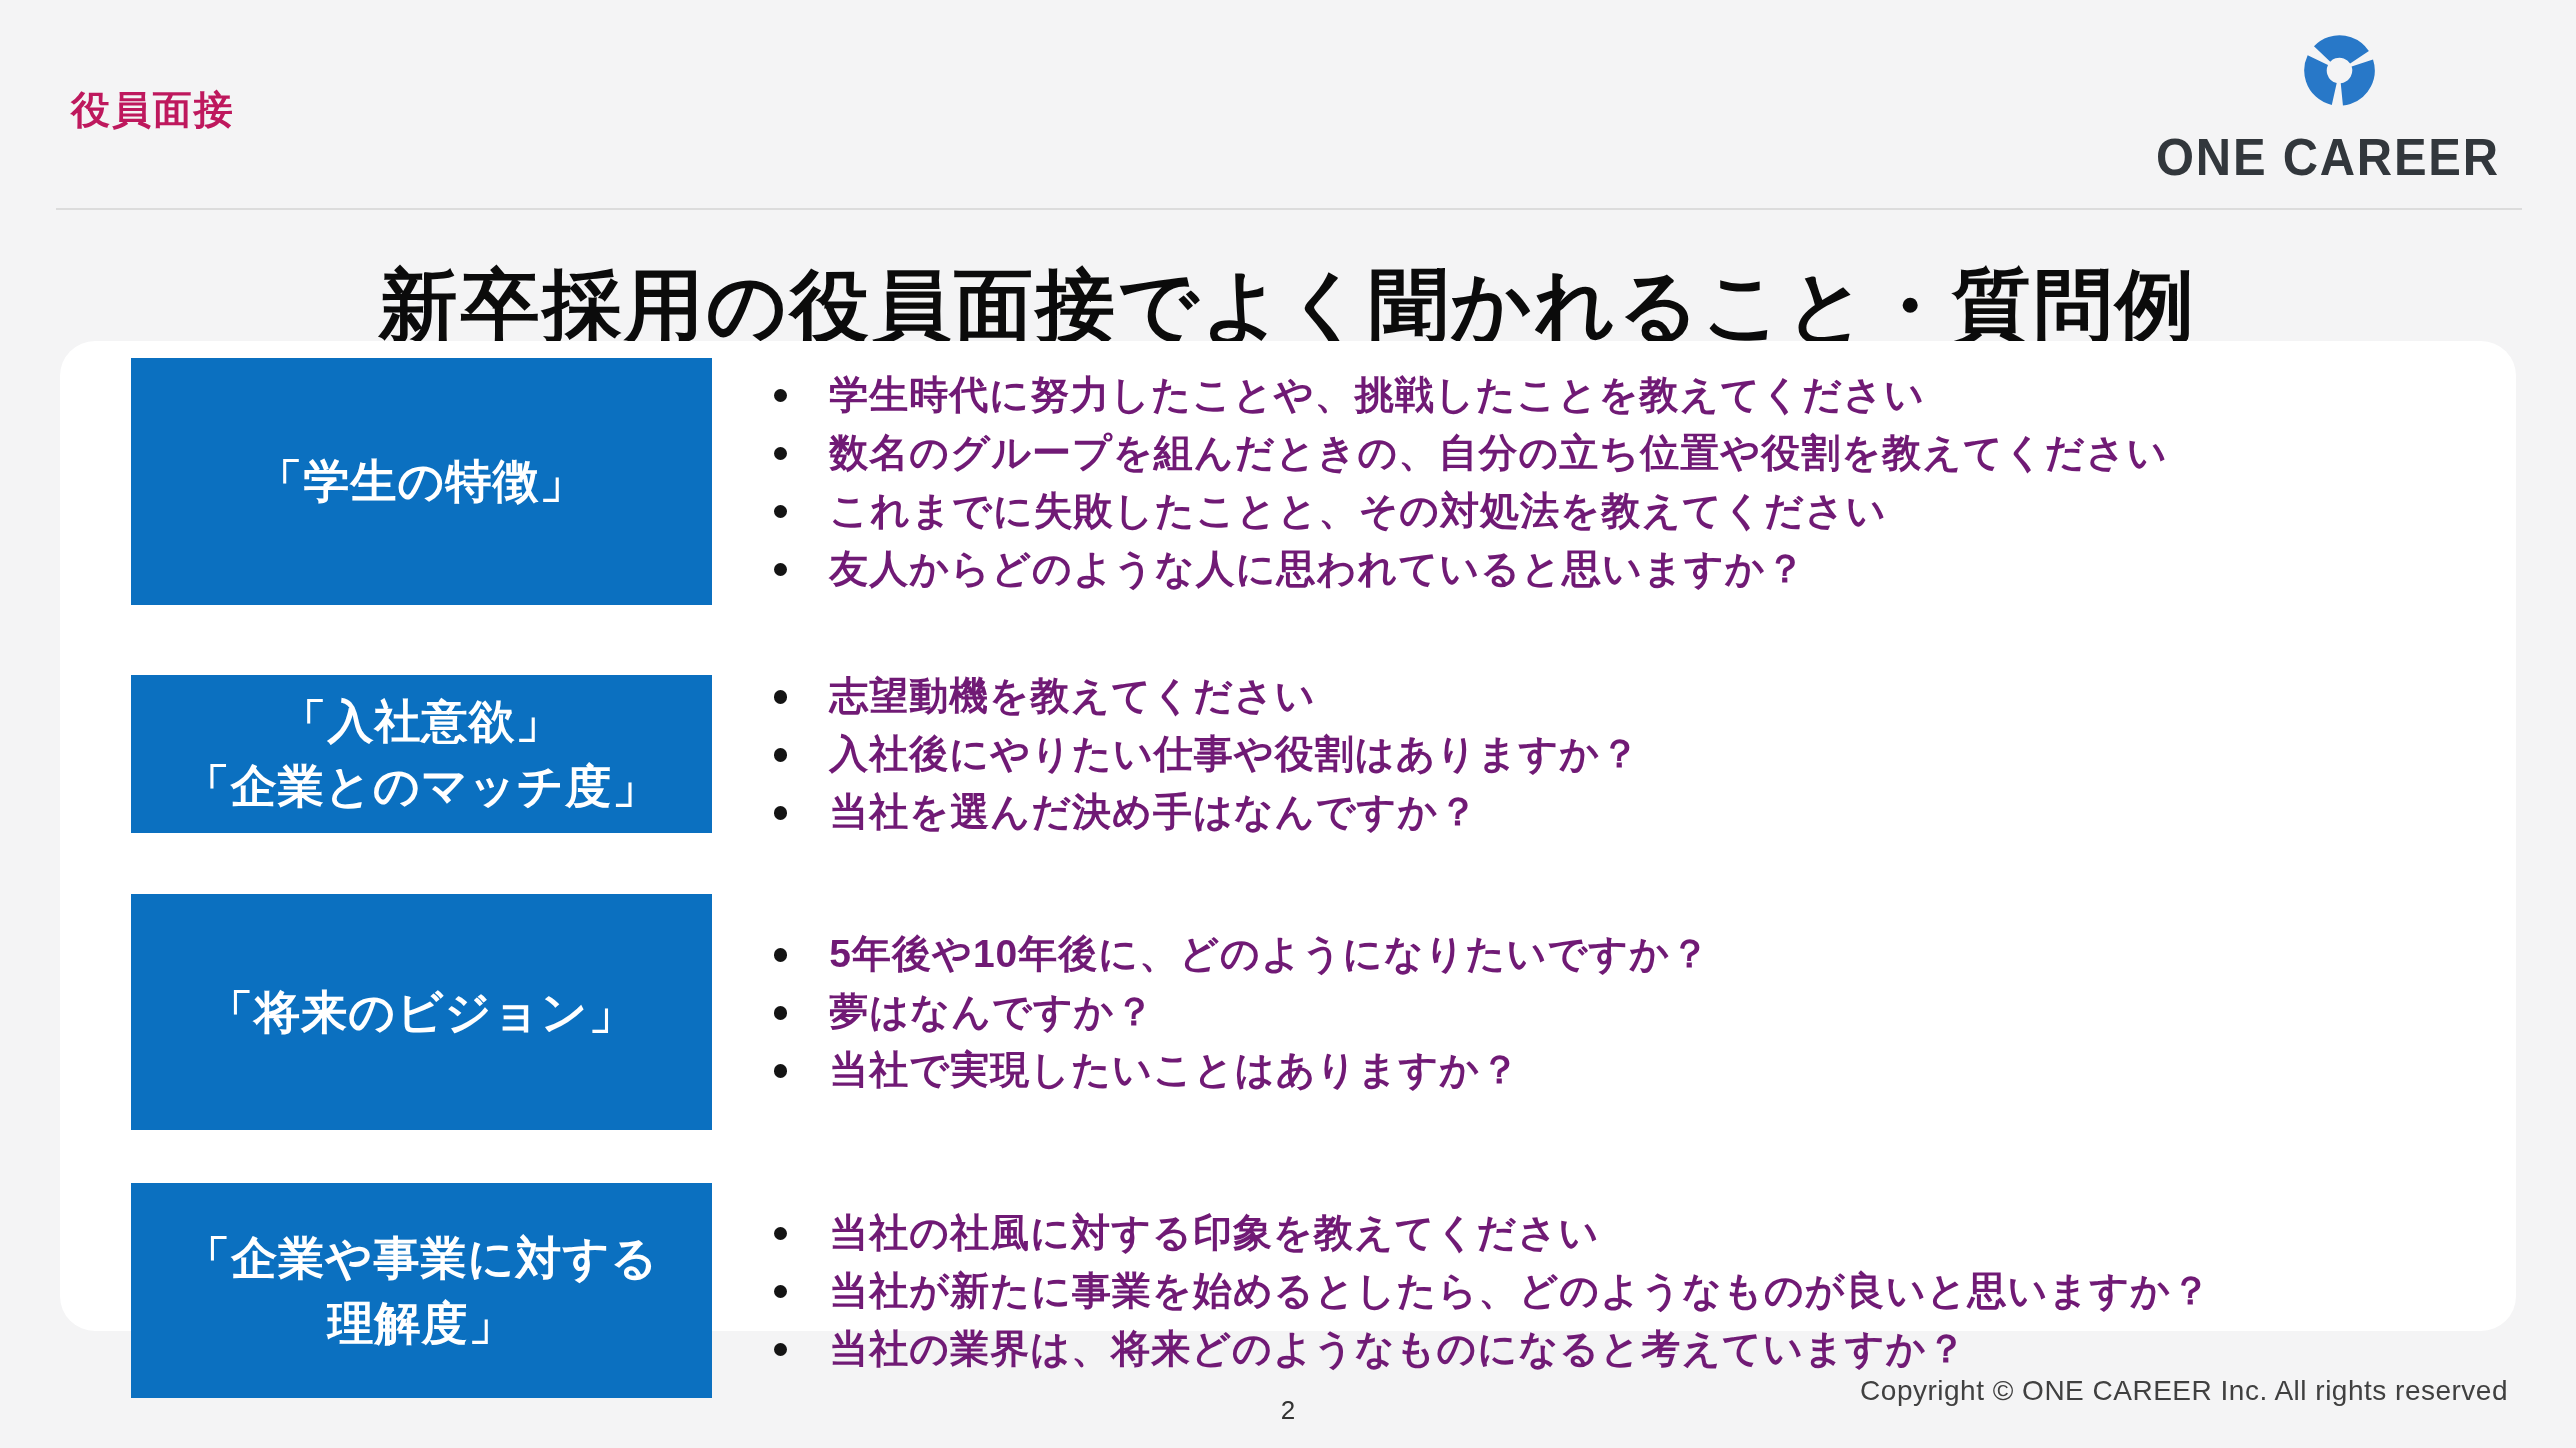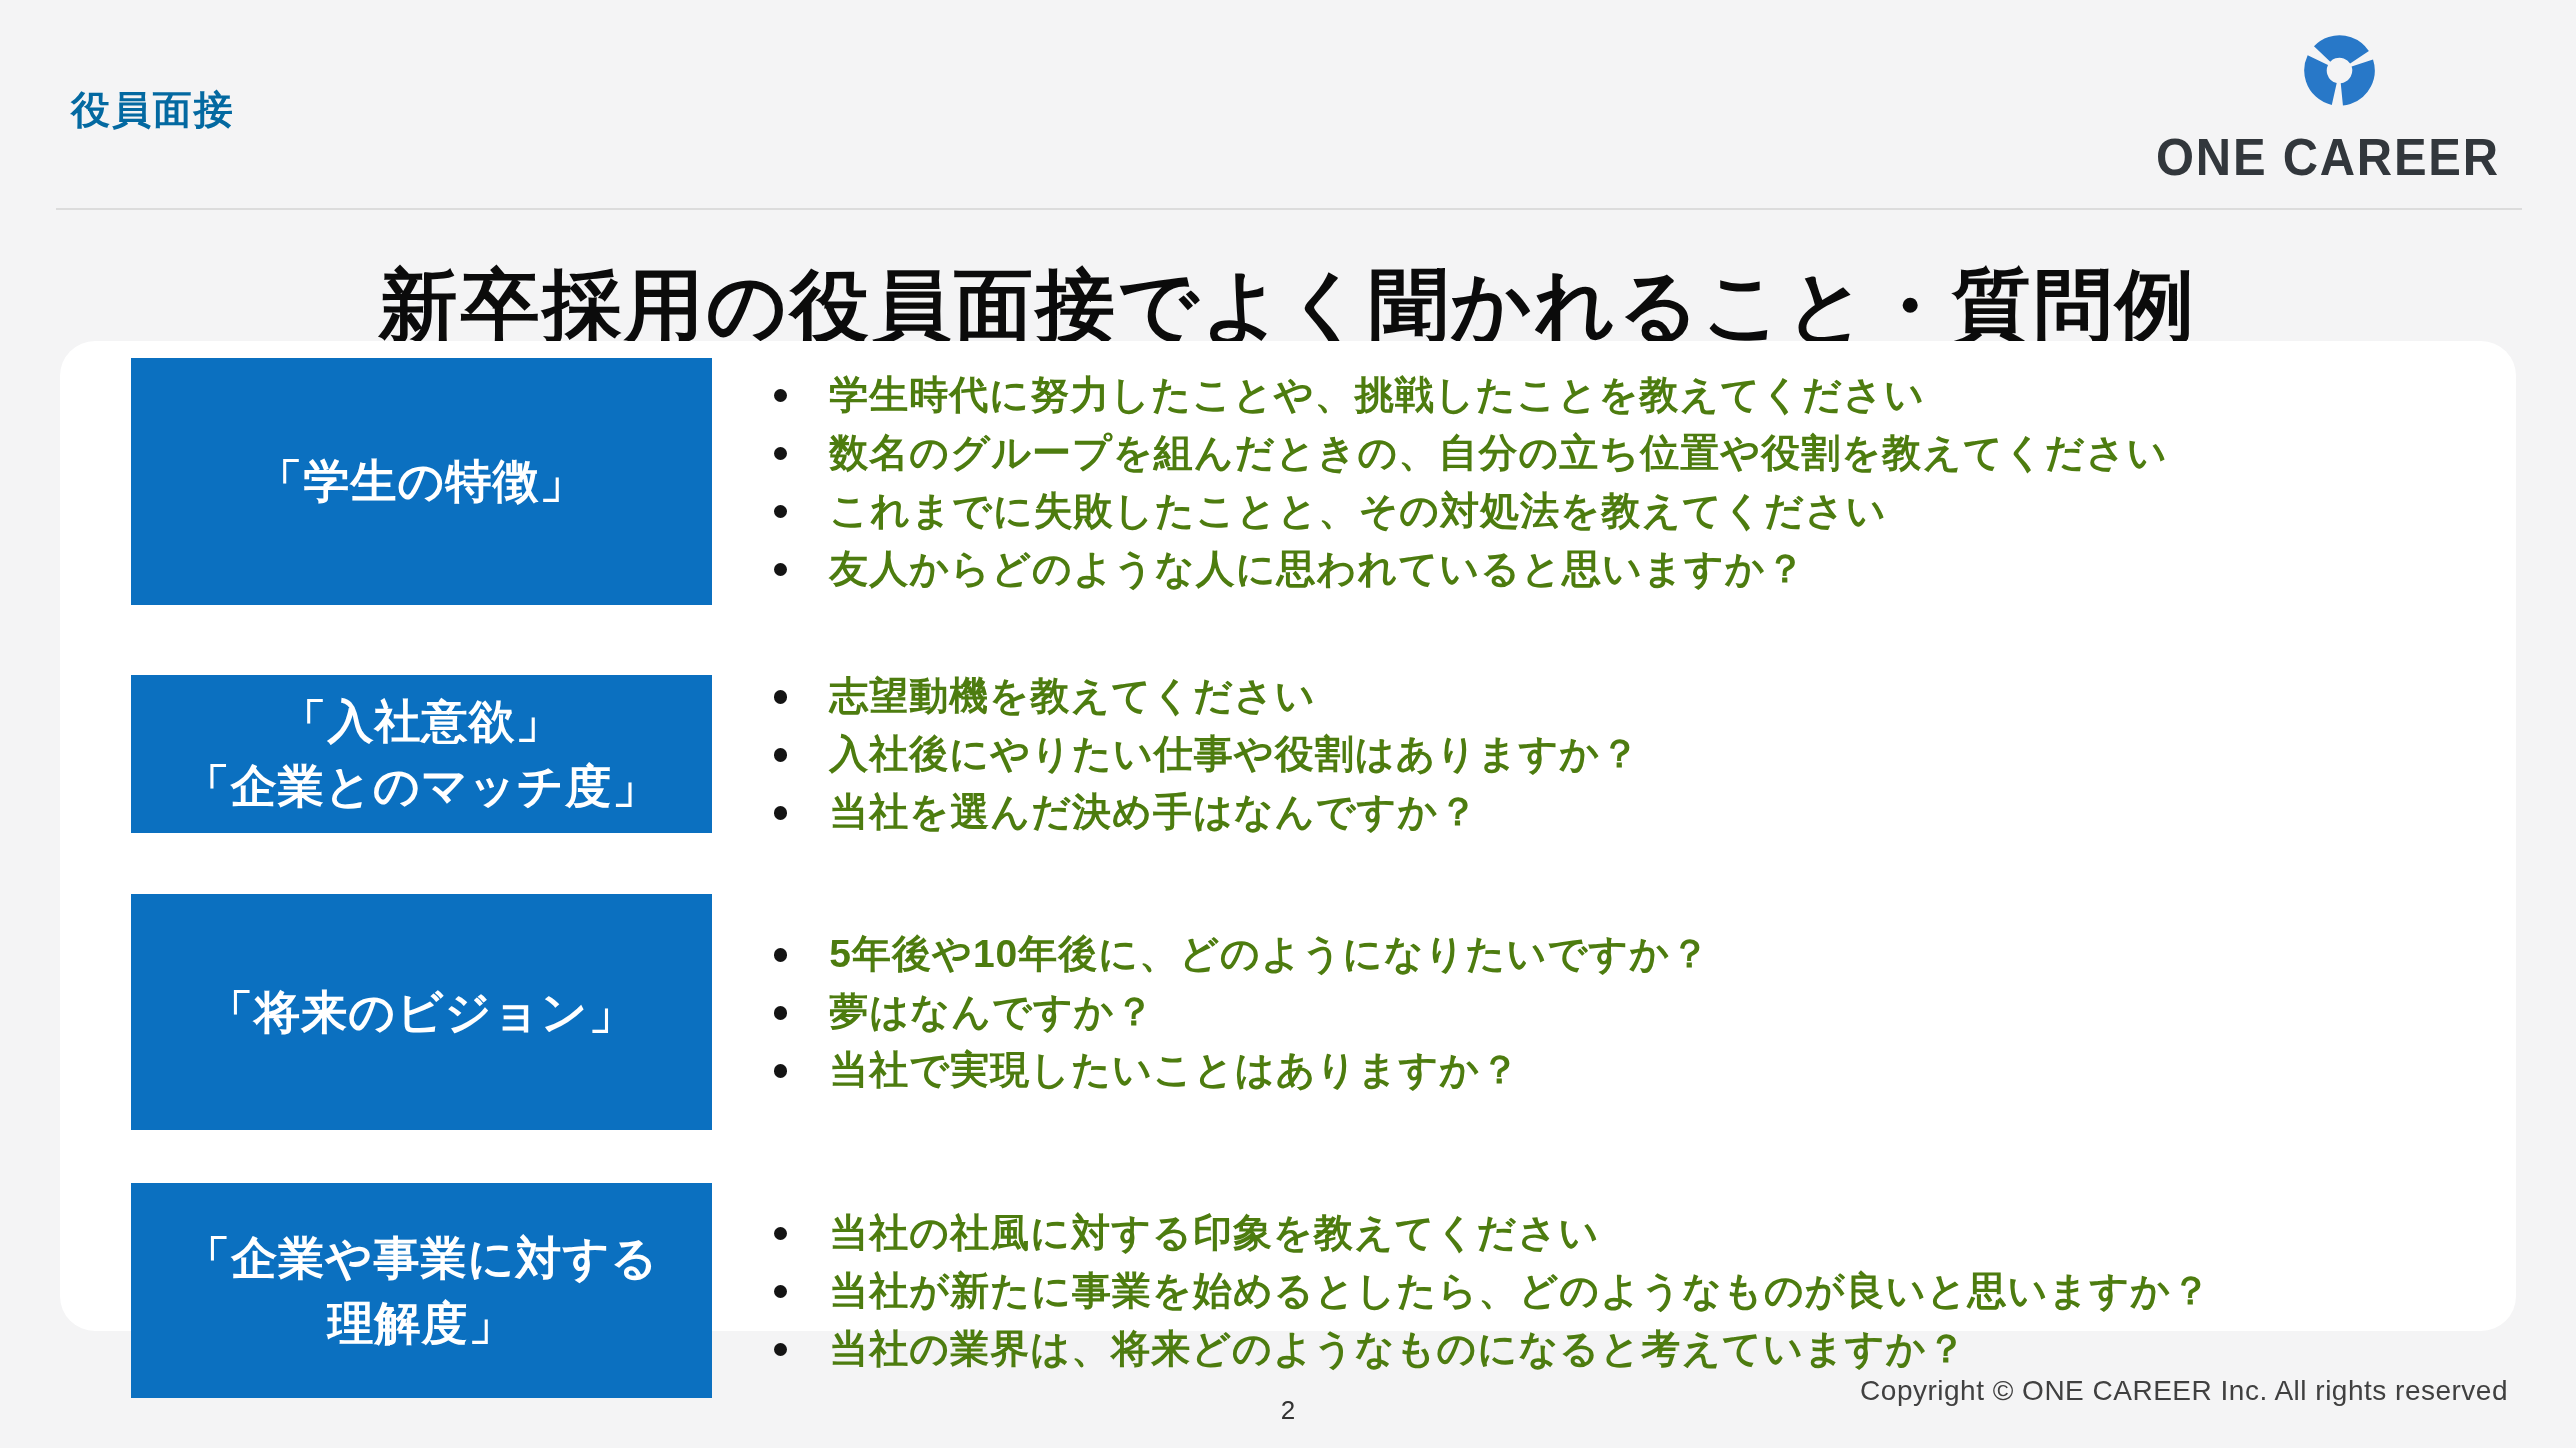--- a/index.html
+++ b/index.html
@@ -14,21 +14,21 @@
     background:var(--bg);
     font-family:"Liberation Sans","DejaVu Sans",sans-serif;
     overflow:hidden;
   }
   
   .top-bar{
     display:flex;justify-content:space-between;align-items:center;
     padding:33px 54px 0 71px;
   }
   .deck-label{
-    font-size:39px;font-weight:700;color:#0369a1;letter-spacing:1.9px;
+    font-size:39px;font-weight:700;color:#be185d;letter-spacing:1.9px;
   }
   .logo{display:flex;align-items:center;gap:19.3px;flex-direction:column;}
   .logo-text{
     font-size:52px;font-weight:700;color:#32373c;letter-spacing:1.9px;
     transform:scaleX(.94);transform-origin:left center;white-space:nowrap;
   }
   .divider{height:1.9px;background:#dcdcdc;margin:21px 54px 0 56px;}
   
   .slide-title{
     text-align:center;
@@ -57,21 +57,21 @@
     letter-spacing:1px;
     white-space:nowrap;
   }
   .r0 .label-box{height:247px;}
   .r1 .label-box{height:158px;}
   .r2 .label-box{height:236px;}
   .r3 .label-box{height:215px;}
   .qlist{list-style:none;margin-left:56px;flex:1 1 auto;}
   .qlist li{
     display:flex;align-items:flex-start;
-    font-size:39px;font-weight:700;color:#4d7c0f;
+    font-size:39px;font-weight:700;color:#701a75;
     line-height:58px;letter-spacing:1px;
   }
   .bullet-dot{
     flex:0 0 13.5px;width:13.5px;height:13.5px;border-radius:50%;
     background:#141414;margin:23px 42px 0 5.8px;
   }
   
   .copyright{
     position:absolute;right:68px;top:1375px;
     font-size:28px;color:#404040;letter-spacing:0.5px;

